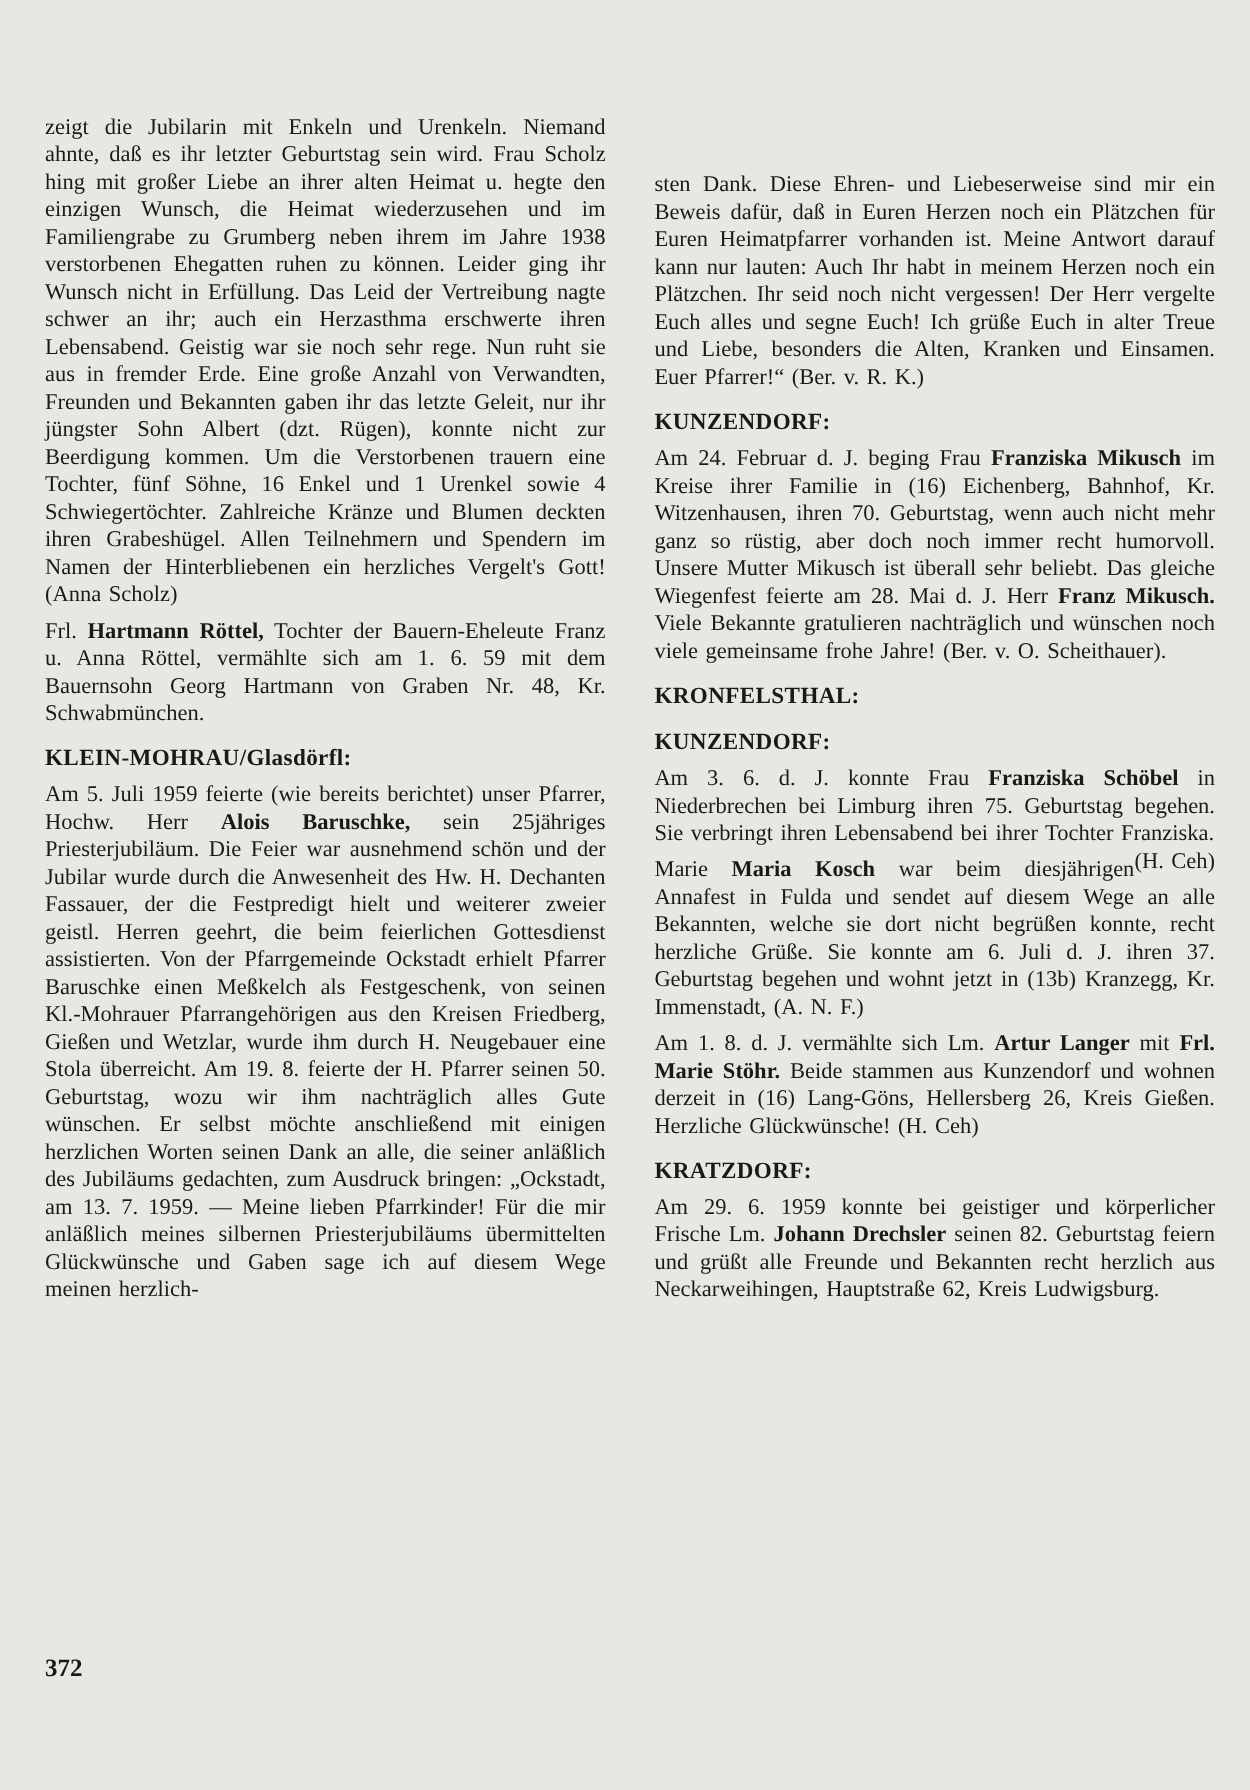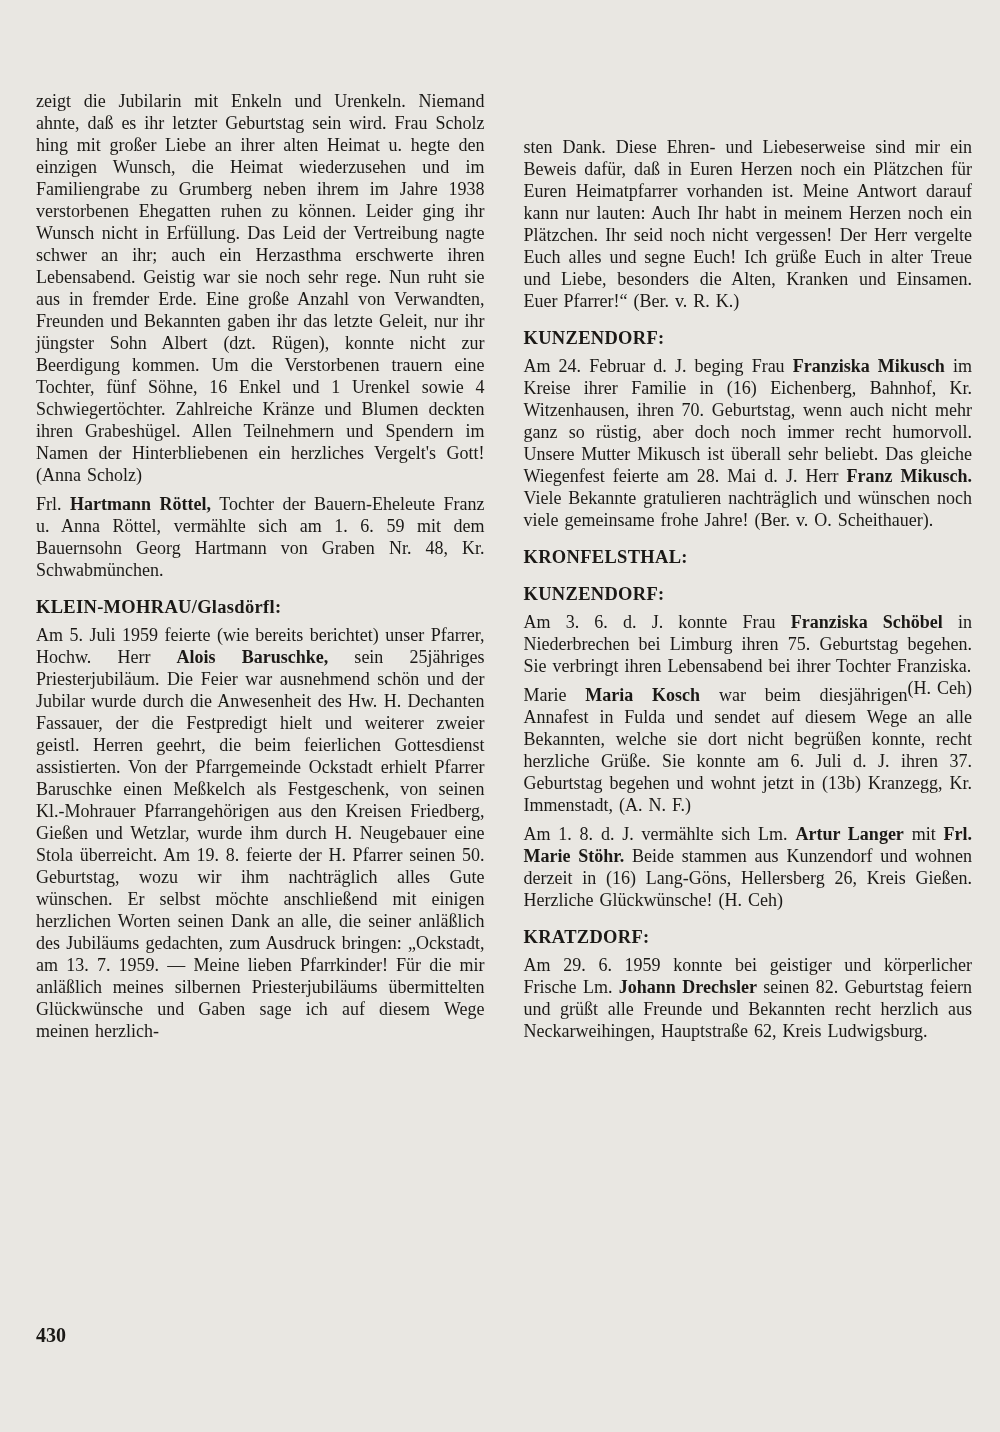--- a/index.html
+++ b/index.html
@@ -60,14 +60,14 @@
         <p class="para"><span>Am 24. Februar d. J. beging Frau </span><span class="bold">Franziska Mikusch</span><span> im Kreise ihrer Familie in (16) Eichenberg, Bahnhof, Kr. Witzenhausen, ihren 70. Geburtstag, wenn auch nicht mehr ganz so rüstig, aber doch noch immer recht humorvoll. Unsere Mutter Mikusch ist überall sehr beliebt. Das gleiche Wiegenfest feierte am 28. Mai d. J. Herr </span><span class="bold">Franz Mikusch.</span><span> Viele Bekannte gratulieren nachträglich und wünschen noch viele gemeinsame frohe Jahre! (Ber. v. O. Scheithauer).</span></p>
         <h3 class="heading"><span>KRONFELSTHAL:</span></h3>
         <h3 class="heading"><span>KUNZENDORF:</span></h3>
         <p class="para"><span>Am 3. 6. d. J. konnte Frau </span><span class="bold">Franziska Schöbel</span><span> in Niederbrechen bei Limburg ihren 75. Geburtstag begehen. Sie verbringt ihren Lebensabend bei ihrer Tochter Franziska.</span><span class="fr">(H. Ceh)</span></p>
         <p class="para"><span>Marie </span><span class="bold">Maria Kosch</span><span> war beim diesjährigen Annafest in Fulda und sendet auf diesem Wege an alle Bekannten, welche sie dort nicht begrüßen konnte, recht herzliche Grüße. Sie konnte am 6. Juli d. J. ihren 37. Geburtstag begehen und wohnt jetzt in (13b) Kranzegg, Kr. Immenstadt, (A. N. F.)</span></p>
         <p class="para"><span>Am 1. 8. d. J. vermählte sich Lm. </span><span class="bold">Artur Langer</span><span> mit </span><span class="bold">Frl. Marie Stöhr.</span><span> Beide stammen aus Kunzendorf und wohnen derzeit in (16) Lang-Göns, Hellersberg 26, Kreis Gießen. Herzliche Glückwünsche! (H. Ceh)</span></p>
         <h3 class="heading"><span>KRATZDORF:</span></h3>
         <p class="para"><span>Am 29. 6. 1959 konnte bei geistiger und körperlicher Frische Lm. </span><span class="bold">Johann Drechsler</span><span> seinen 82. Geburtstag feiern und grüßt alle Freunde und Bekannten recht herzlich aus Neckarweihingen, Hauptstraße 62, Kreis Ludwigsburg.</span></p>
       </div>
   </div>
-  <div class="page-number">430</div>
+  <div class="page-number">372</div>
 </div>
 
 </body></html>

